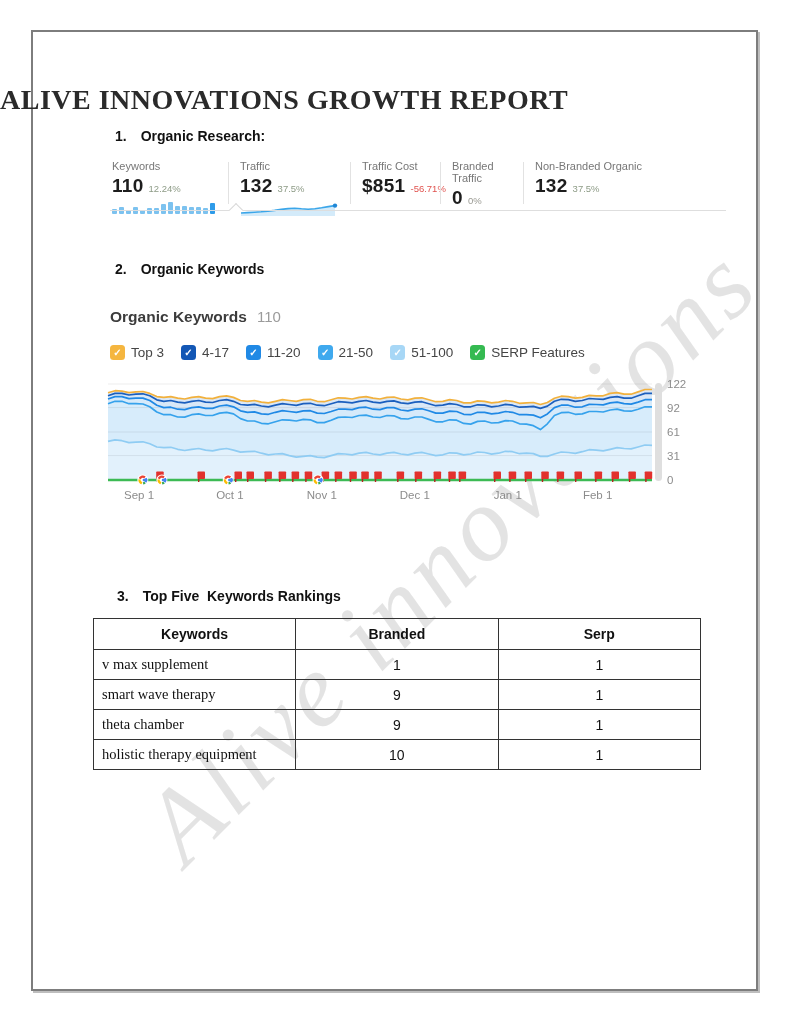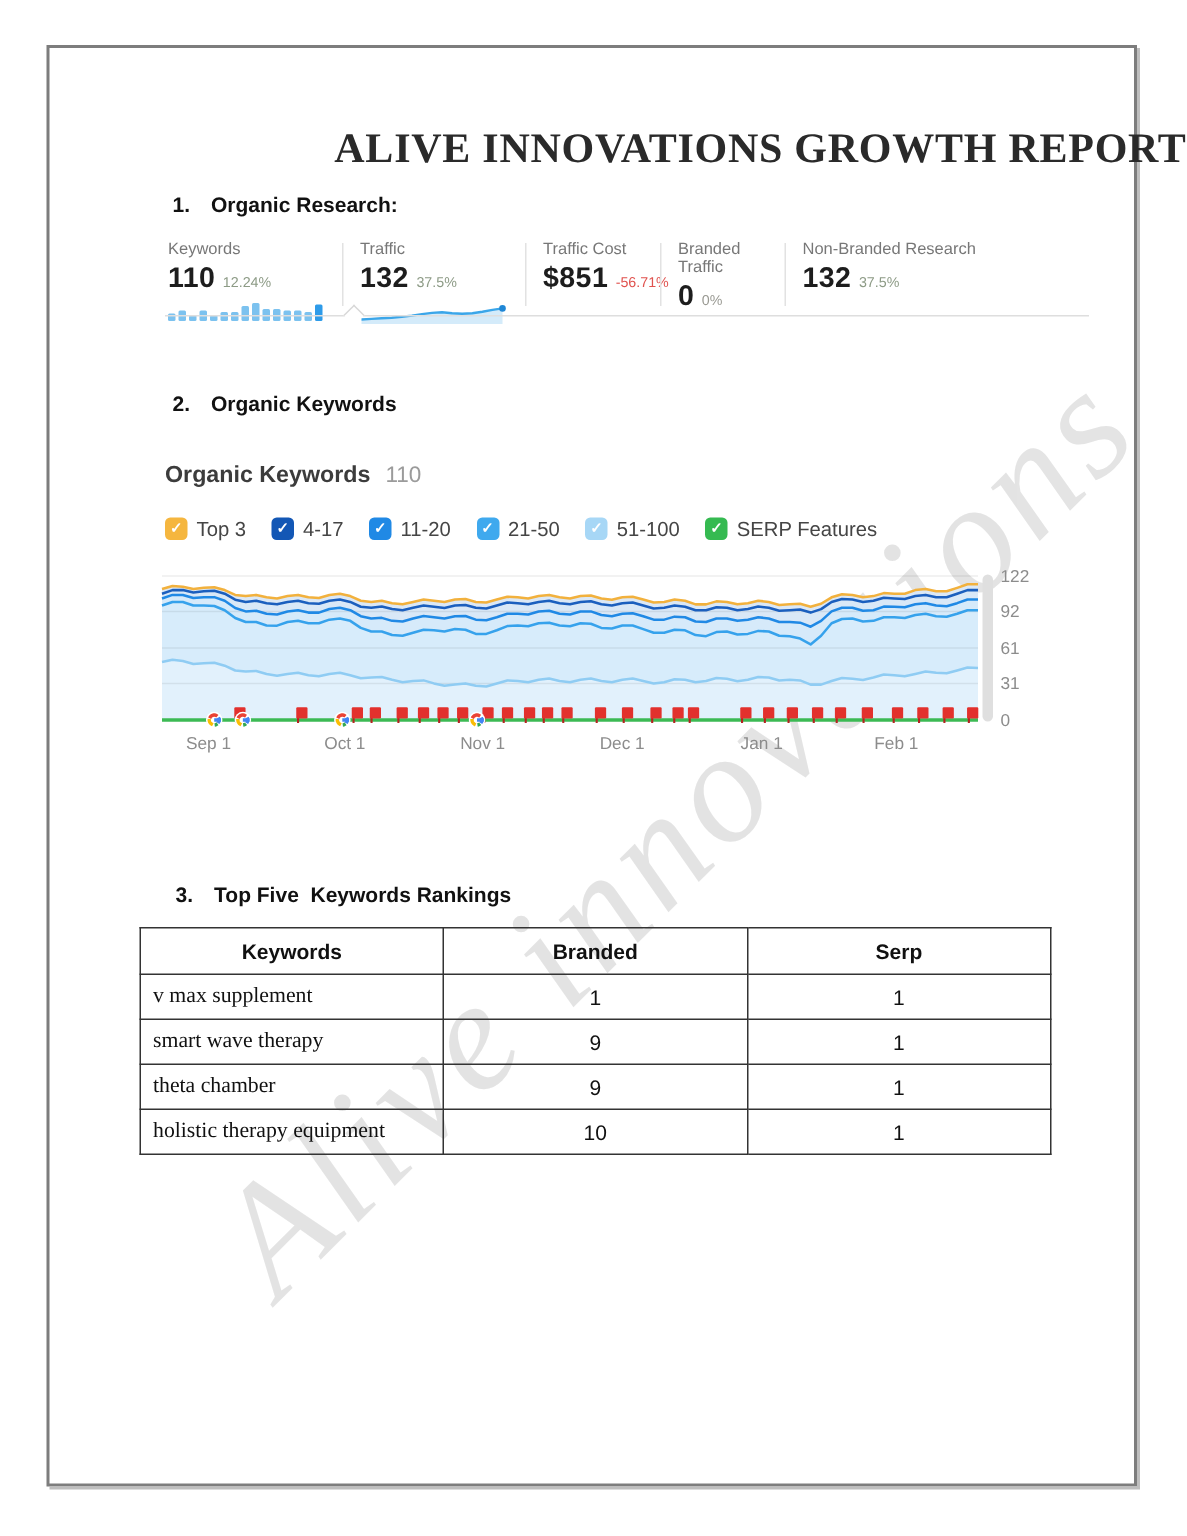--- a/index.html
+++ b/index.html
@@ -3,21 +3,21 @@
 <meta charset="utf-8">
 <style>
   html,body{margin:0;padding:0;background:#ffffff;}
   .canvas{position:relative;width:791px;height:1024px;background:#fff;overflow:hidden;
           font-family:"Liberation Sans",sans-serif;}
   .page-border{position:absolute;left:31px;top:30px;width:723px;height:957px;
                border:2px solid #7d7d7d;box-shadow:2px 2px 0 rgba(125,125,125,.5);z-index:0;}
   .watermark{position:absolute;left:118px;top:800px;transform:rotate(-45deg);transform-origin:0 0;
              font-family:"Liberation Serif",serif;font-style:italic;font-size:105px;letter-spacing:5px;
              color:#c9c9c9;opacity:.5;white-space:nowrap;z-index:1;pointer-events:none;}
-  .title{position:absolute;left:0;right:0;top:84px;text-align:right;
+  .title{position:absolute;left:0;right:0;top:84px;text-align:left;
          font-family:"Liberation Serif",serif;font-size:28px;font-weight:600;
          letter-spacing:.5px;color:#2a2a2a;z-index:2;}
   .heading{position:absolute;display:flex;gap:14px;font-weight:700;font-size:14px;color:#111;z-index:2;}
   .heading span{white-space:pre-wrap;}
   .h1{left:115px;top:128px;} .h2{left:115px;top:261px;} .h3{left:117px;top:588px;}
   
   .metric{position:absolute;top:160px;z-index:2;}
   .m-label{font-size:11px;color:#777;margin-bottom:3px;}
   .m-vrow{display:flex;align-items:baseline;gap:5px;}
   .m-value{font-size:19px;font-weight:700;color:#1d1d1d;letter-spacing:.3px;}
@@ -111,21 +111,21 @@
       </div>
       <div class="metric" style="left: 452px; width: 74px;">
         <div class="m-label">Branded Traffic</div>
         <div class="m-vrow">
           <span class="m-value">0</span>
           <span class="m-change" style="color:#9a9a93">0%</span>
         </div>
         <div class="m-spark"></div>
       </div>
       <div class="metric" style="left: 535px; width: 195px;">
-        <div class="m-label">Non-Branded Research</div>
+        <div class="m-label">Non-Branded Organic</div>
         <div class="m-vrow">
           <span class="m-value">132</span>
           <span class="m-change" style="color:#8D9B86">37.5%</span>
         </div>
         <div class="m-spark"></div>
       </div>
     </div>
   <div class="metrics-rule"></div>
   <div class="metrics-caret"></div>
 

